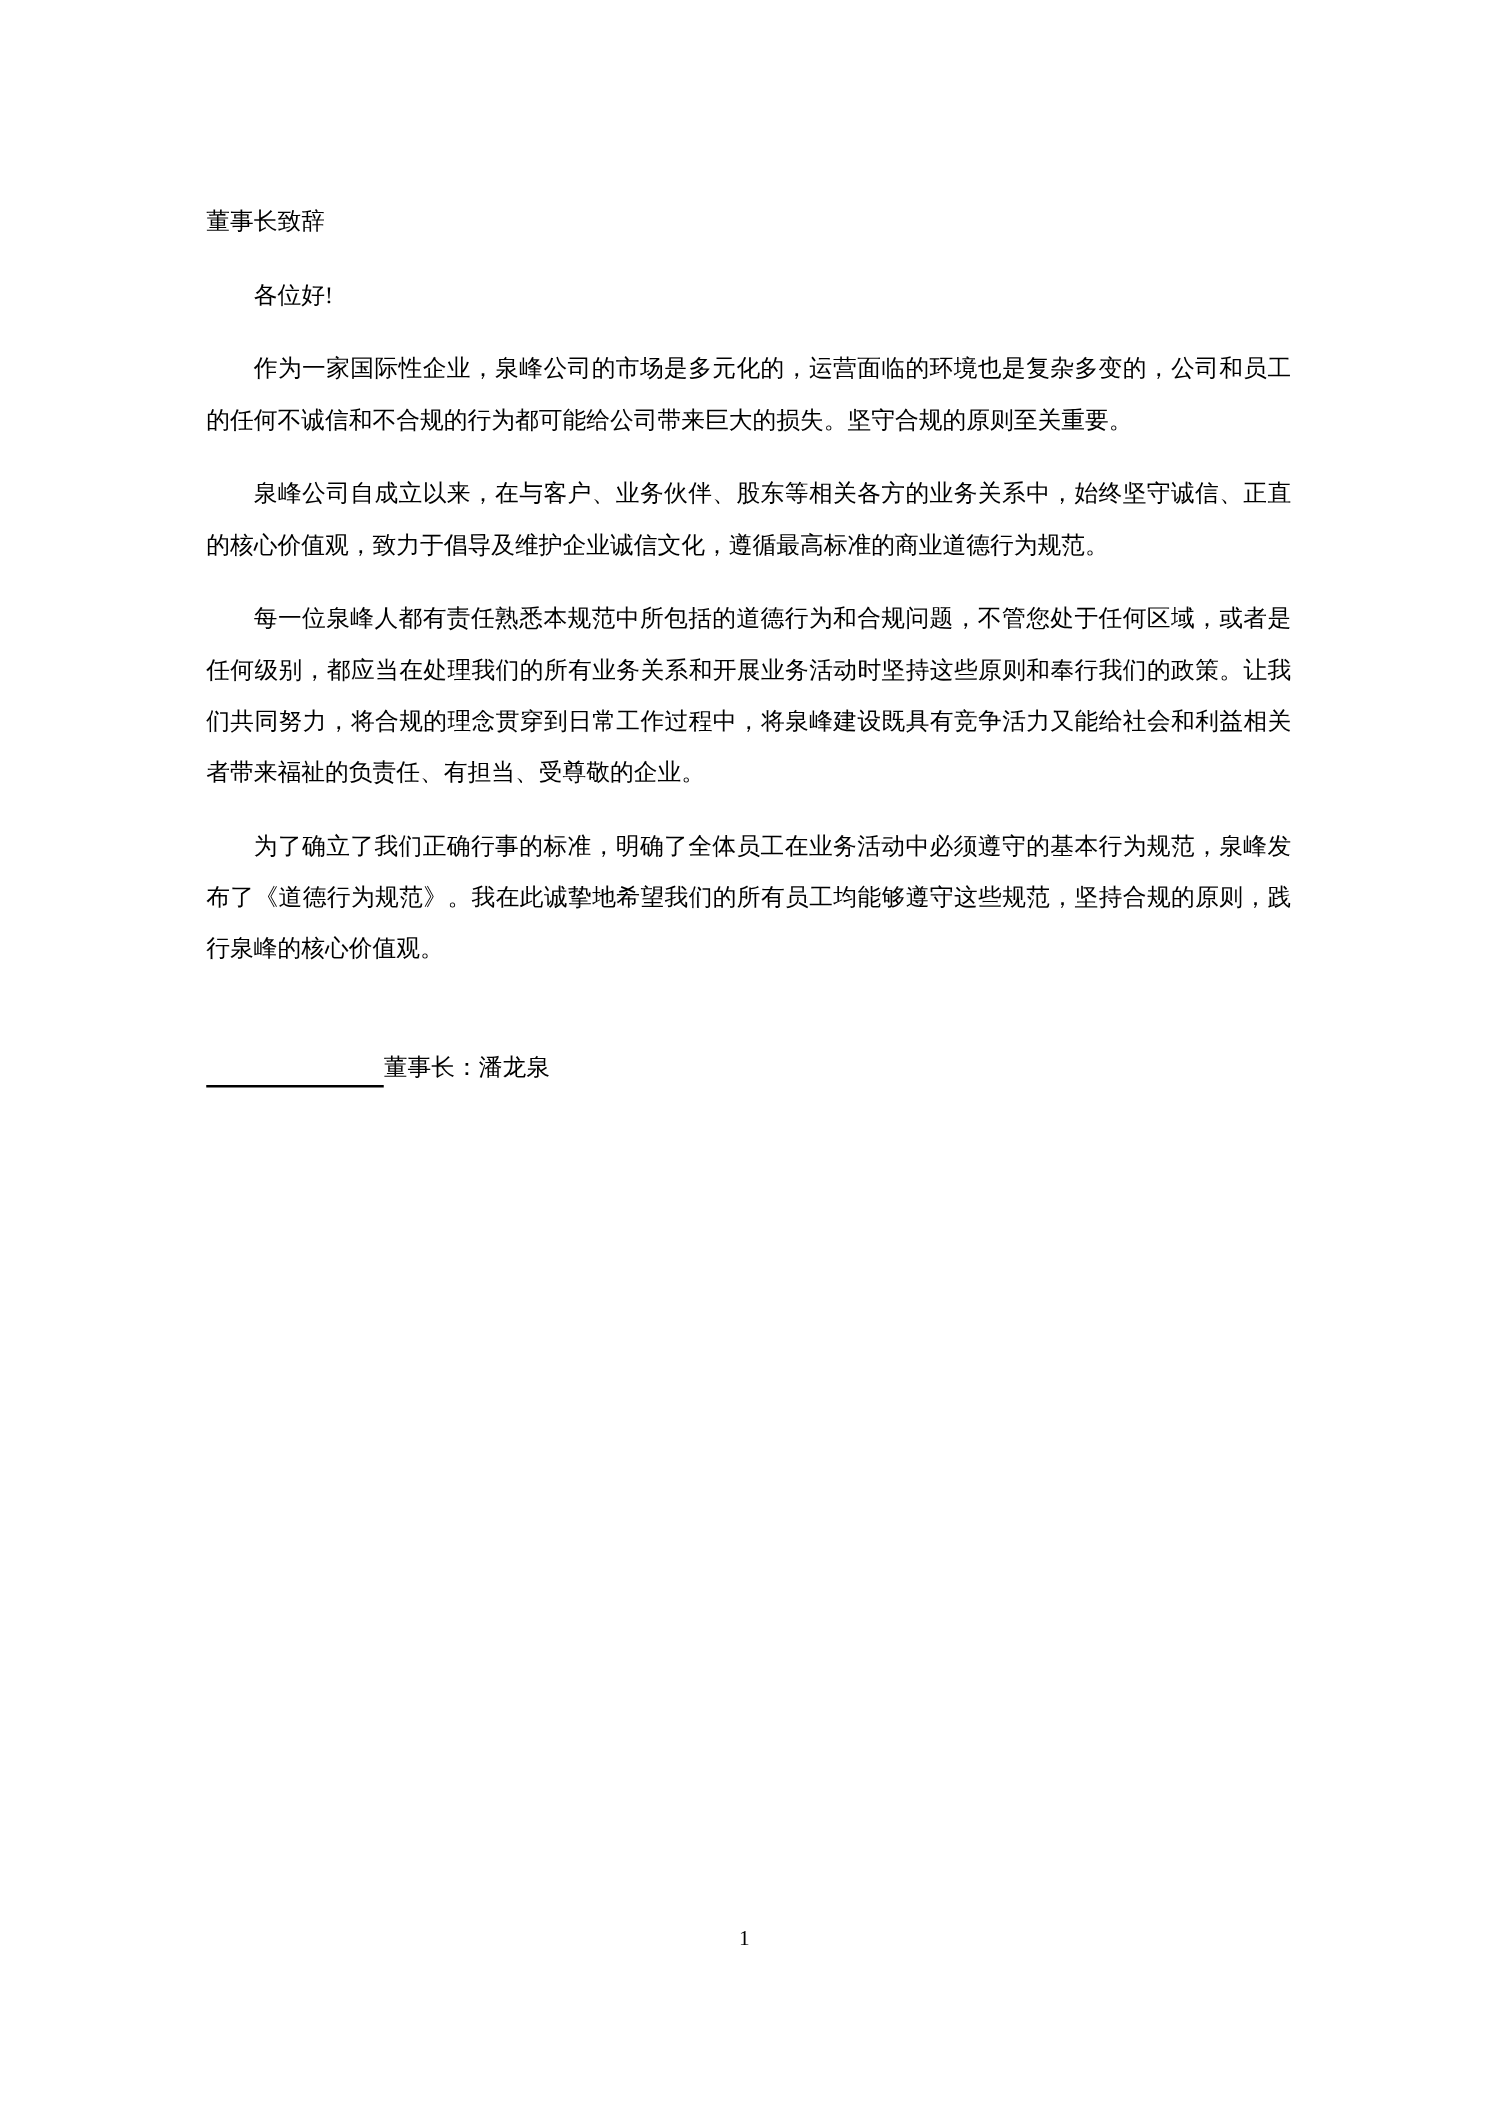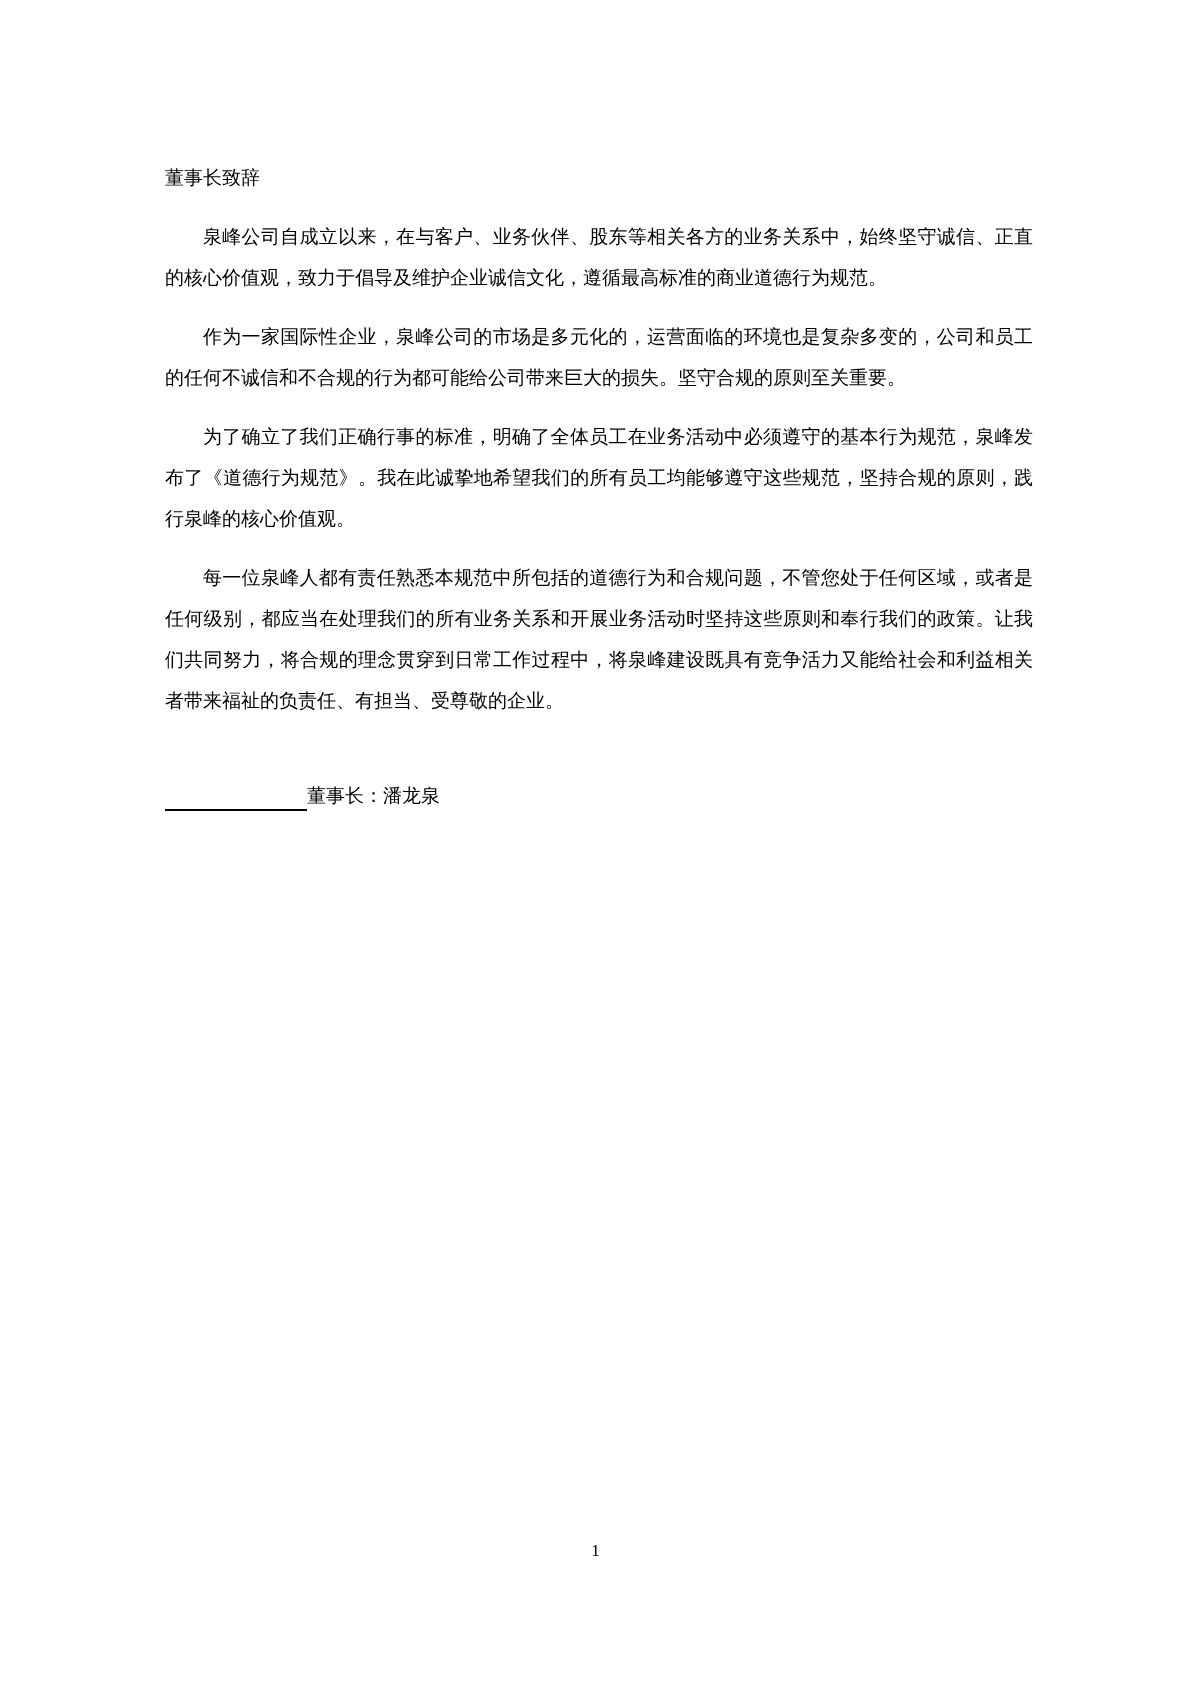--- a/index.html
+++ b/index.html
@@ -66,23 +66,24 @@
     font-size: 17px;
     line-height: 22px;
   }
 </style>
 </head>
 <body>
 
 <div class="page">
   <div class="content">
     <h1 class="doc-title">董事长致辞</h1>
+    <p class="greeting">各位好!</p>
+    <p class="body-para">作为一家国际性企业，泉峰公司的市场是多元化的，运营面临的环境也是复杂多变的，公司和员工的任何不诚信和不合规的行为都可能给公司带来巨大的损失。坚守合规的原则至关重要。</p>
     <p class="body-para">泉峰公司自成立以来，在与客户、业务伙伴、股东等相关各方的业务关系中，始终坚守诚信、正直的核心价值观，致力于倡导及维护企业诚信文化，遵循最高标准的商业道德行为规范。</p>
-    <p class="body-para">作为一家国际性企业，泉峰公司的市场是多元化的，运营面临的环境也是复杂多变的，公司和员工的任何不诚信和不合规的行为都可能给公司带来巨大的损失。坚守合规的原则至关重要。</p>
+    <p class="body-para">每一位泉峰人都有责任熟悉本规范中所包括的道德行为和合规问题，不管您处于任何区域，或者是任何级别，都应当在处理我们的所有业务关系和开展业务活动时坚持这些原则和奉行我们的政策。让我们共同努力，将合规的理念贯穿到日常工作过程中，将泉峰建设既具有竞争活力又能给社会和利益相关者带来福祉的负责任、有担当、受尊敬的企业。</p>
     <p class="body-para">为了确立了我们正确行事的标准，明确了全体员工在业务活动中必须遵守的基本行为规范，泉峰发布了《道德行为规范》。我在此诚挚地希望我们的所有员工均能够遵守这些规范，坚持合规的原则，践行泉峰的核心价值观。</p>
-    <p class="body-para">每一位泉峰人都有责任熟悉本规范中所包括的道德行为和合规问题，不管您处于任何区域，或者是任何级别，都应当在处理我们的所有业务关系和开展业务活动时坚持这些原则和奉行我们的政策。让我们共同努力，将合规的理念贯穿到日常工作过程中，将泉峰建设既具有竞争活力又能给社会和利益相关者带来福祉的负责任、有担当、受尊敬的企业。</p>
     <div class="signature">
       <div class="sig-line"></div>
       <div class="sig-text">董事长：潘龙泉</div>
     </div>
   </div>
   <div class="page-number">1</div>
 </div>
 
 </body></html>

